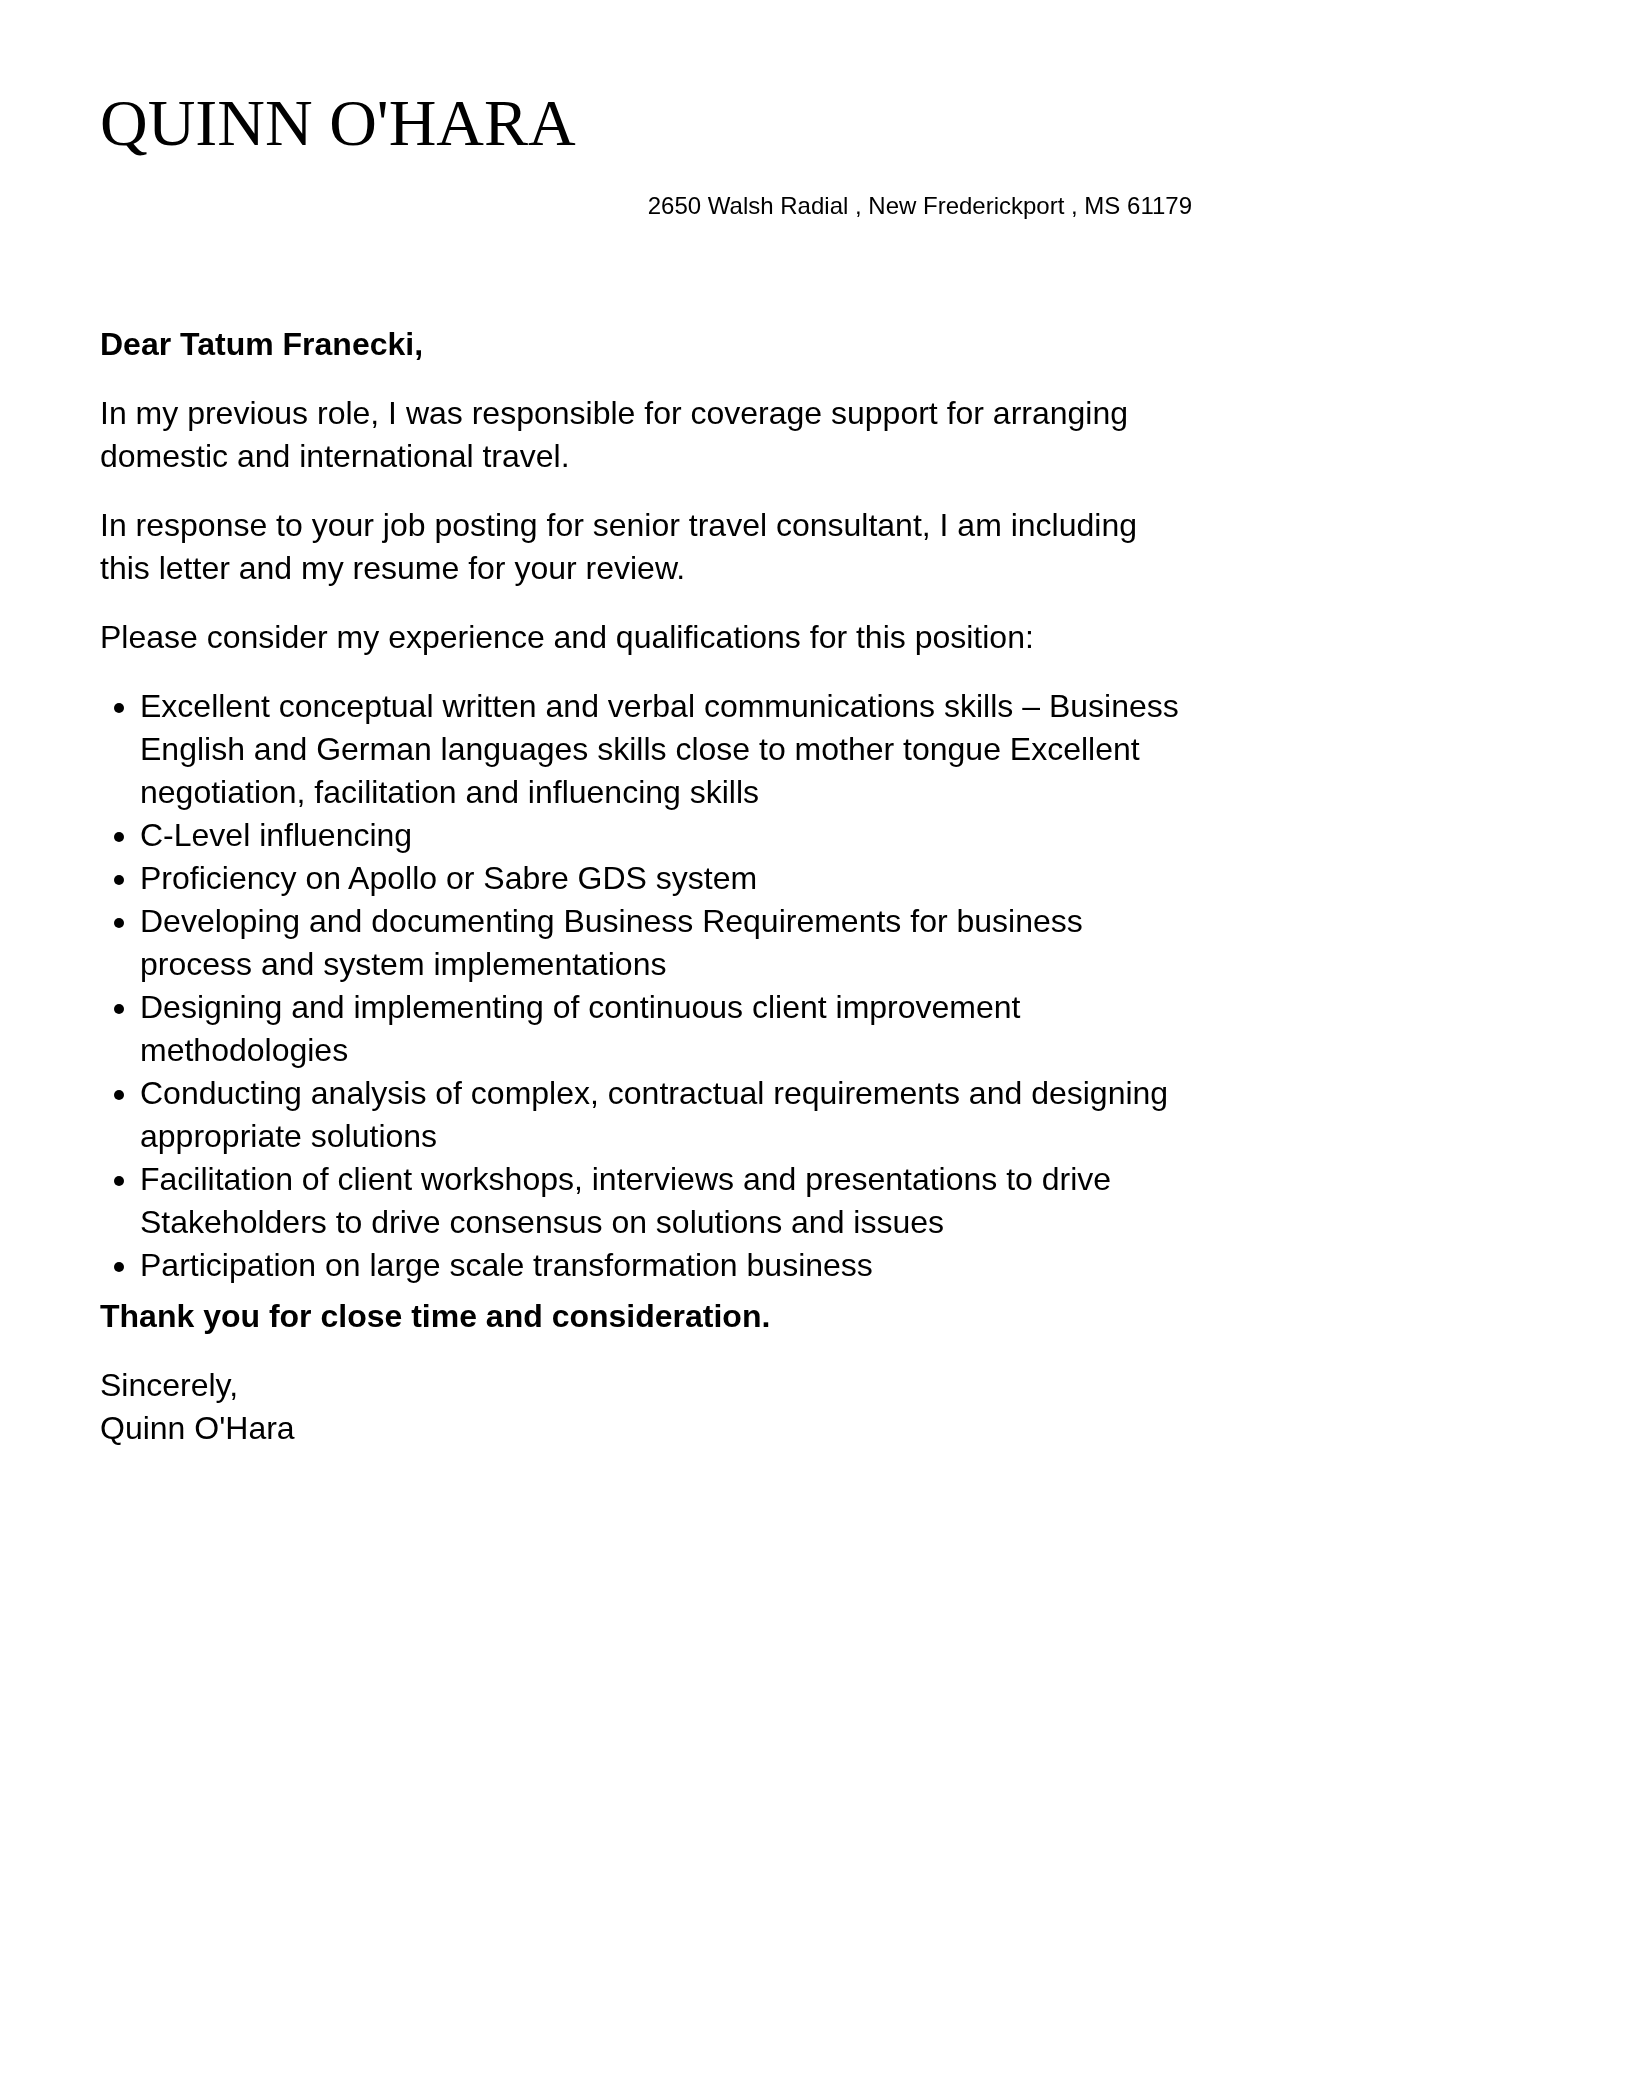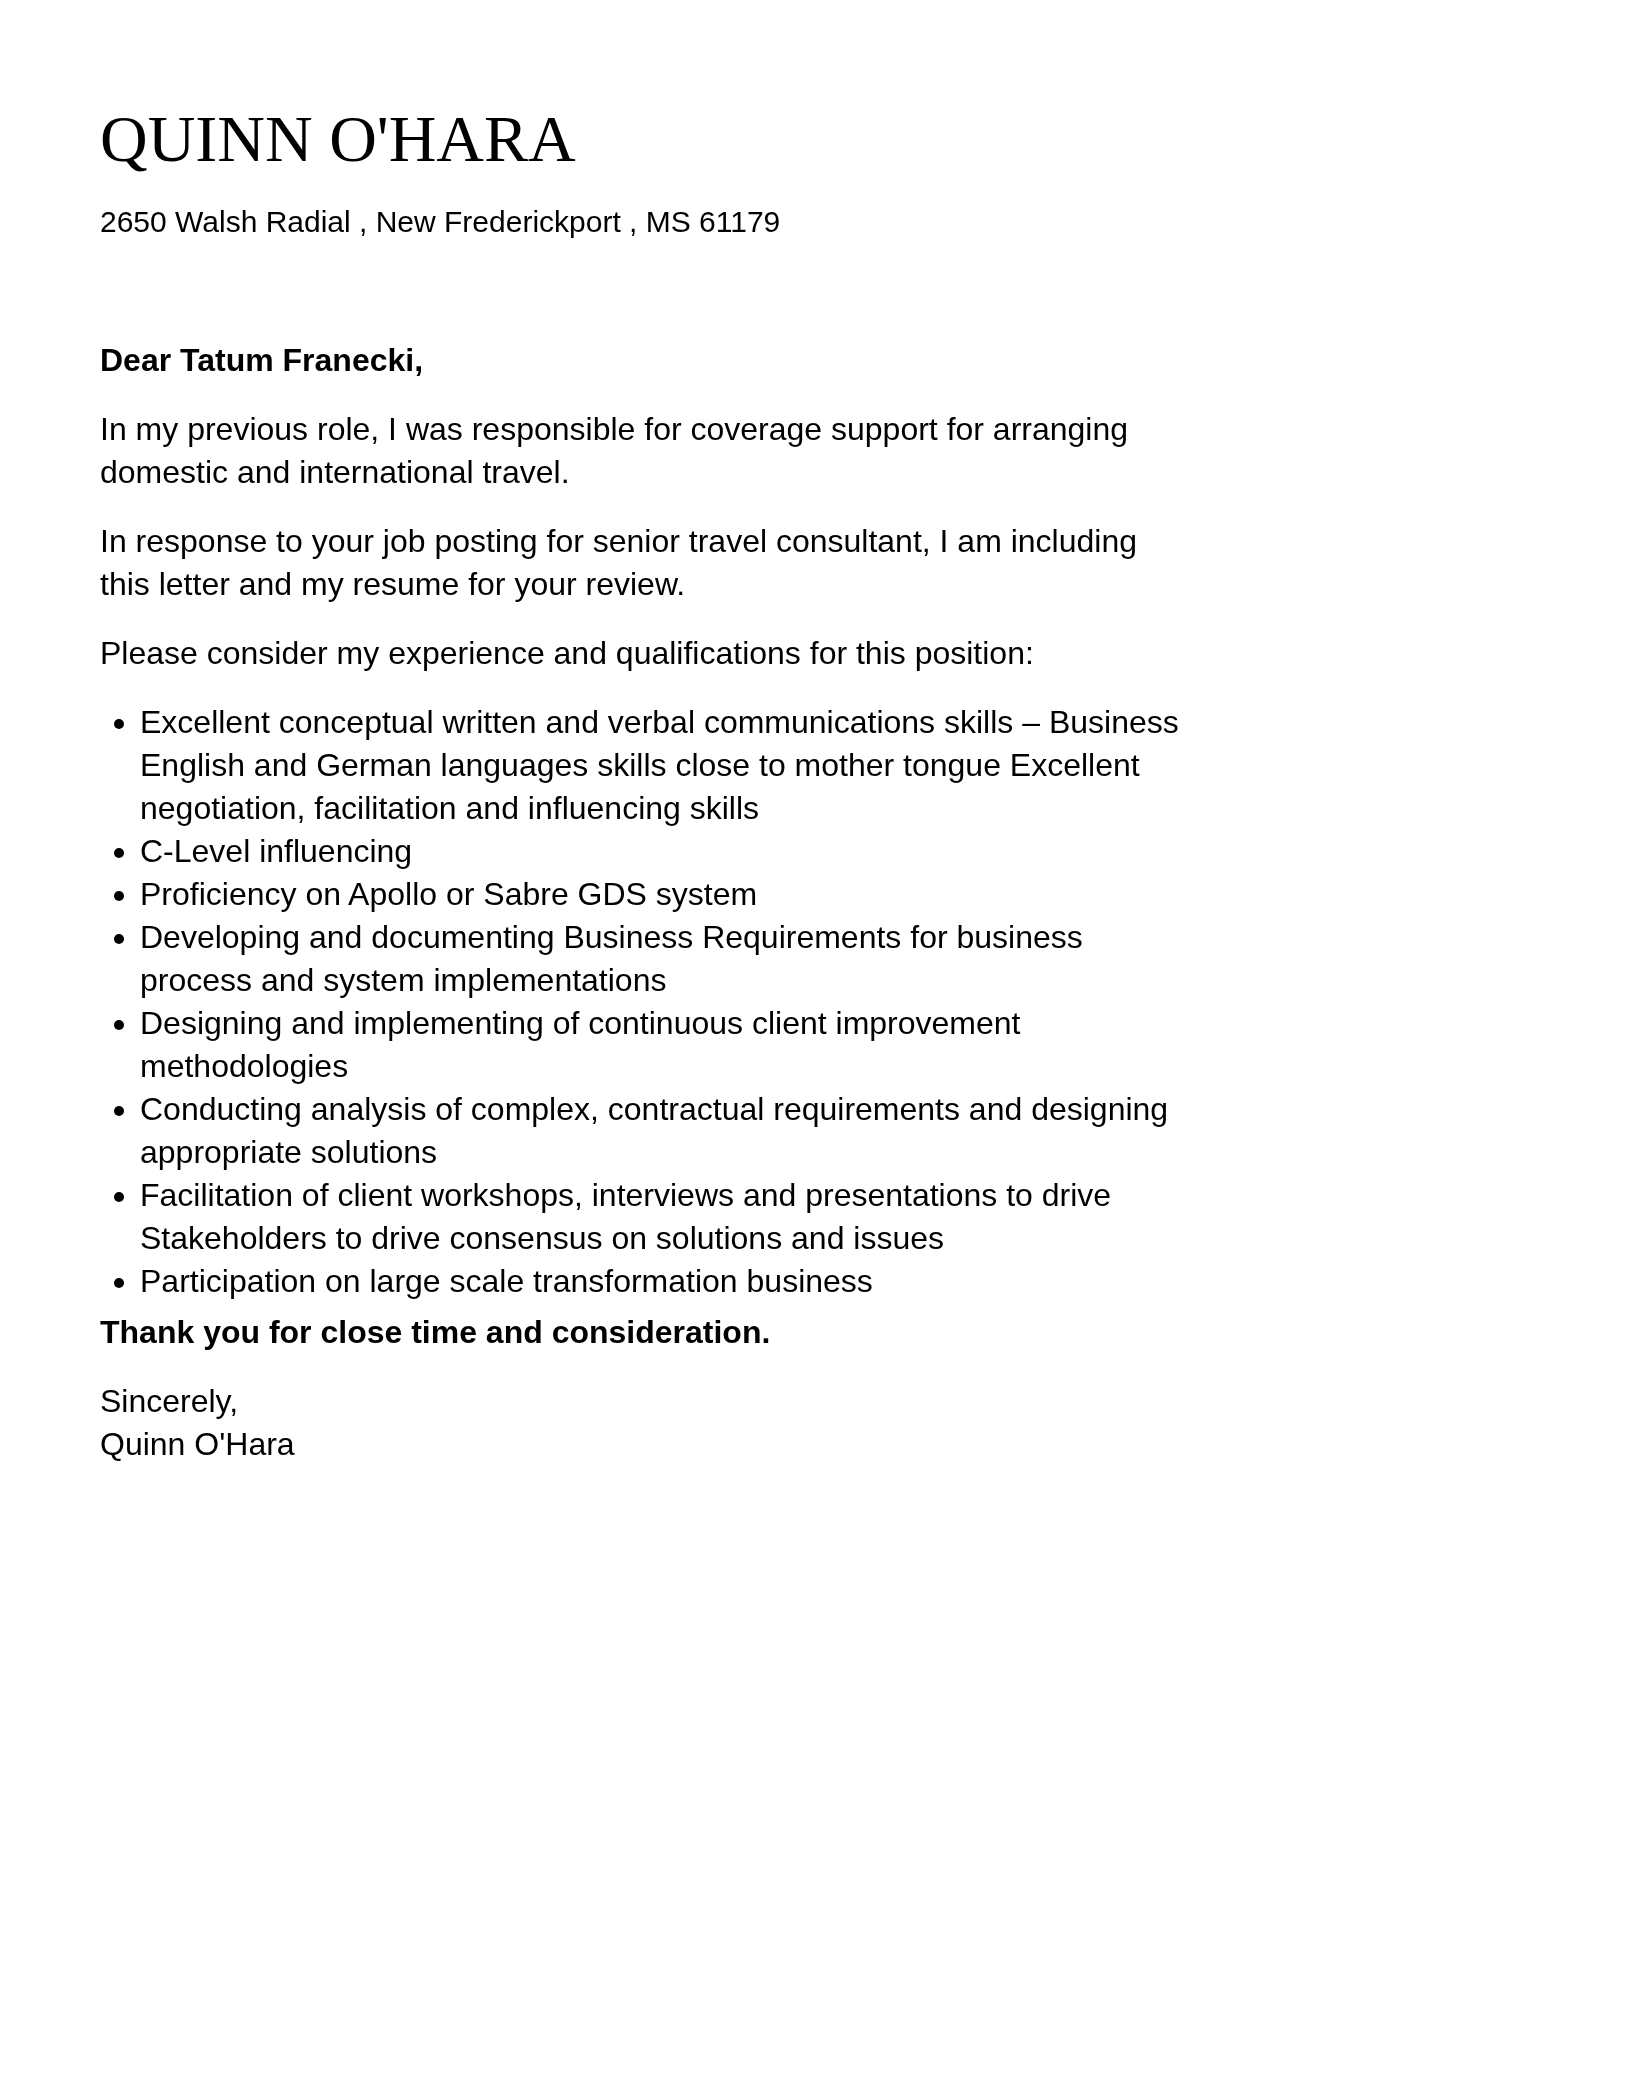--- a/index.html
+++ b/index.html
@@ -11,37 +11,38 @@
     width: 1632px;
     height: 2098px;
     font-family: "Liberation Sans", sans-serif;
     color: #000000;
     -webkit-font-smoothing: antialiased;
   }
   .page {
     box-sizing: border-box;
     width: 1324px;
     height: 2098px;
-    padding: 16px 132px 0 100px;
+    padding: 0 132px 0 100px;
     background: #ffffff;
     overflow: hidden;
   }
   .name {
     font-family: "Liberation Serif", serif;
     font-weight: 400;
     font-size: 66px;
     line-height: 78px;
     margin: 84px 0 0 0;
     letter-spacing: 0;
     white-space: nowrap;
   }
   .address {
-    font-size: 30px;
+    font-size: 24px;
     line-height: 43px;
     margin: 22px 0 0 0;
+    text-align: right;
   }
   p, li {
     font-size: 32px;
     line-height: 43px;
   }
   p {
     margin: 26px 0;
   }
   .greeting {
     font-weight: 700;

